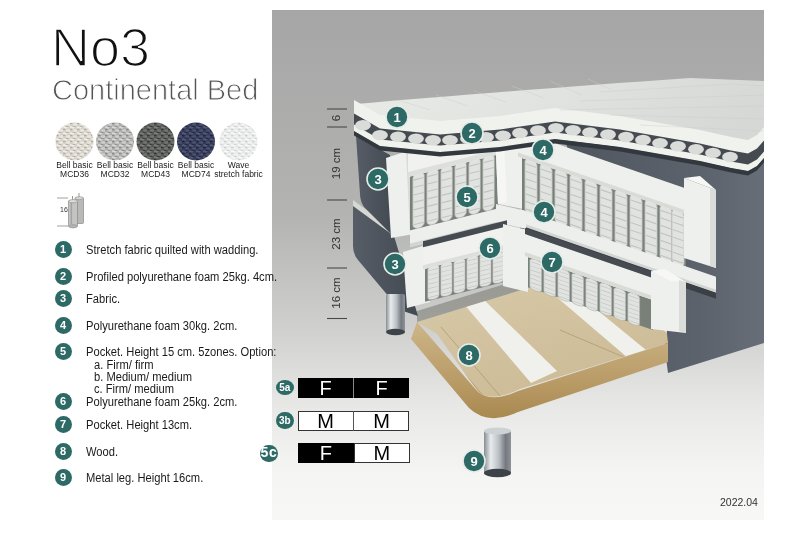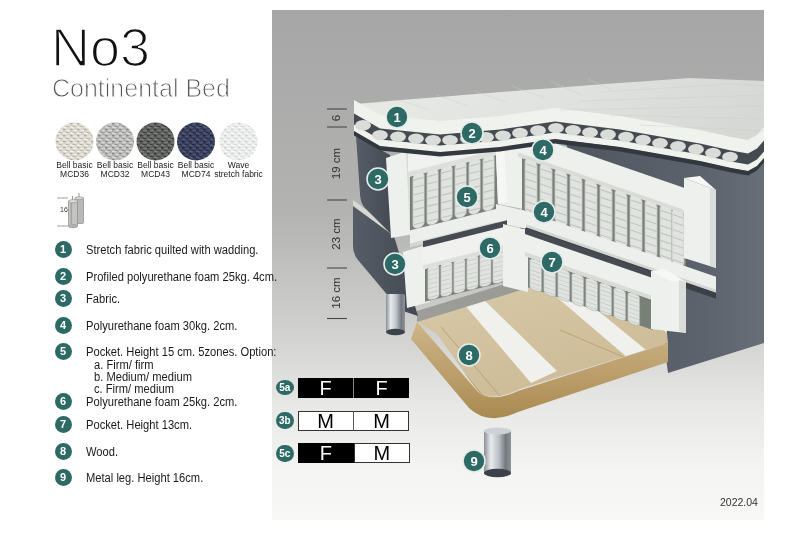--- a/index.html
+++ b/index.html
@@ -6,21 +6,21 @@
   body{width:800px;height:533px;background:#ffffff;font-family:"Liberation Sans",sans-serif;position:relative;overflow:hidden;}
   .abs{position:absolute;z-index:2;}
   .tealc{position:absolute;z-index:2;background:#2d6a66;border-radius:50%;color:#fff;display:flex;align-items:center;justify-content:center;font-weight:bold;}
   .li-row{position:absolute;z-index:2;left:85.5px;font-size:12px;color:#1a1a1a;white-space:nowrap;transform:scaleX(0.93);transform-origin:0 0;}
 </style>
 </head>
 <body>
 
 <div class="abs" style="left:51px;top:16px;font-size:54px;color:#111;letter-spacing:0px;text-decoration:underline;-webkit-text-stroke:1.7px #ffffff;">No3</div>
 
-<div class="abs" style="left:52px;top:74px;font-size:25px;color:#555;-webkit-text-stroke:0.9px #ffffff;">Continental Bed</div>
+<div class="abs" style="left:52px;top:74px;font-size:29px;color:#555;-webkit-text-stroke:0.9px #ffffff;">Continental Bed</div>
 
 <svg class="abs" style="left:0;top:0;" width="280" height="240" viewBox="0 0 280 240">
   <defs>
     <pattern id="w1" width="7" height="6" patternUnits="userSpaceOnUse">
       <rect width="7" height="6" fill="#d6d2c9"></rect>
       <ellipse cx="2" cy="1.5" rx="2.6" ry="1.2" fill="#efede7"></ellipse>
       <ellipse cx="5.5" cy="4.5" rx="2.6" ry="1.2" fill="#eae7e0"></ellipse>
       <ellipse cx="4" cy="0.2" rx="1.6" ry="0.8" fill="#b3aea4"></ellipse>
       <ellipse cx="1" cy="3.4" rx="1.6" ry="0.8" fill="#b3aea4"></ellipse>
     </pattern>
@@ -141,21 +141,21 @@
 <div class="abs" style="left:298px;top:378px;width:111px;height:20px;background:#000;"></div>
 <div class="abs" style="left:298px;top:378px;width:55px;height:20px;color:#fff;font-size:20px;text-align:center;line-height:20px;border-right:1px solid #888;">F</div>
 <div class="abs" style="left:354px;top:378px;width:55px;height:20px;color:#fff;font-size:20px;text-align:center;line-height:20px;">F</div>
 
 <div class="tealc" style="left:276px;top:411.8px;width:17.5px;height:17.5px;font-size:10px;">3b</div>
 
 <div class="abs" style="left:298px;top:411px;width:109px;height:18px;background:#fff;border:1px solid #333;"></div>
 <div class="abs" style="left:298px;top:411px;width:55px;height:20px;color:#000;font-size:20px;text-align:center;line-height:20px;border-right:1px solid #555;">M</div>
 <div class="abs" style="left:354px;top:411px;width:55px;height:20px;color:#000;font-size:20px;text-align:center;line-height:20px;">M</div>
 
-<div class="tealc" style="left:276px;top:444.5px;width:17.5px;height:17.5px;font-size:10px;">5c</div>
+<div class="tealc" style="left:260px;top:444.5px;width:17.5px;height:17.5px;font-size:14px;font-family:Liberation Mono, monospace;">5c</div>
 
 <div class="abs" style="left:298px;top:443px;width:55.5px;height:20px;background:#000;color:#fff;font-size:20px;text-align:center;line-height:20px;">F</div>
 <div class="abs" style="left:353.5px;top:443px;width:54.5px;height:18px;background:#fff;border:1px solid #333;color:#000;font-size:20px;text-align:center;line-height:18px;">M</div>
 
 <svg class="abs" style="left:272px;top:10px;z-index:0;" width="492" height="510" viewBox="272 10 492 510">
   <defs>
     <linearGradient id="bgg" x1="0" y1="0" x2="0" y2="1">
       <stop offset="0" stop-color="#a6a6a6"></stop>
       <stop offset="0.40" stop-color="#b3b3b2"></stop>
       <stop offset="0.62" stop-color="#cfcfce"></stop>

